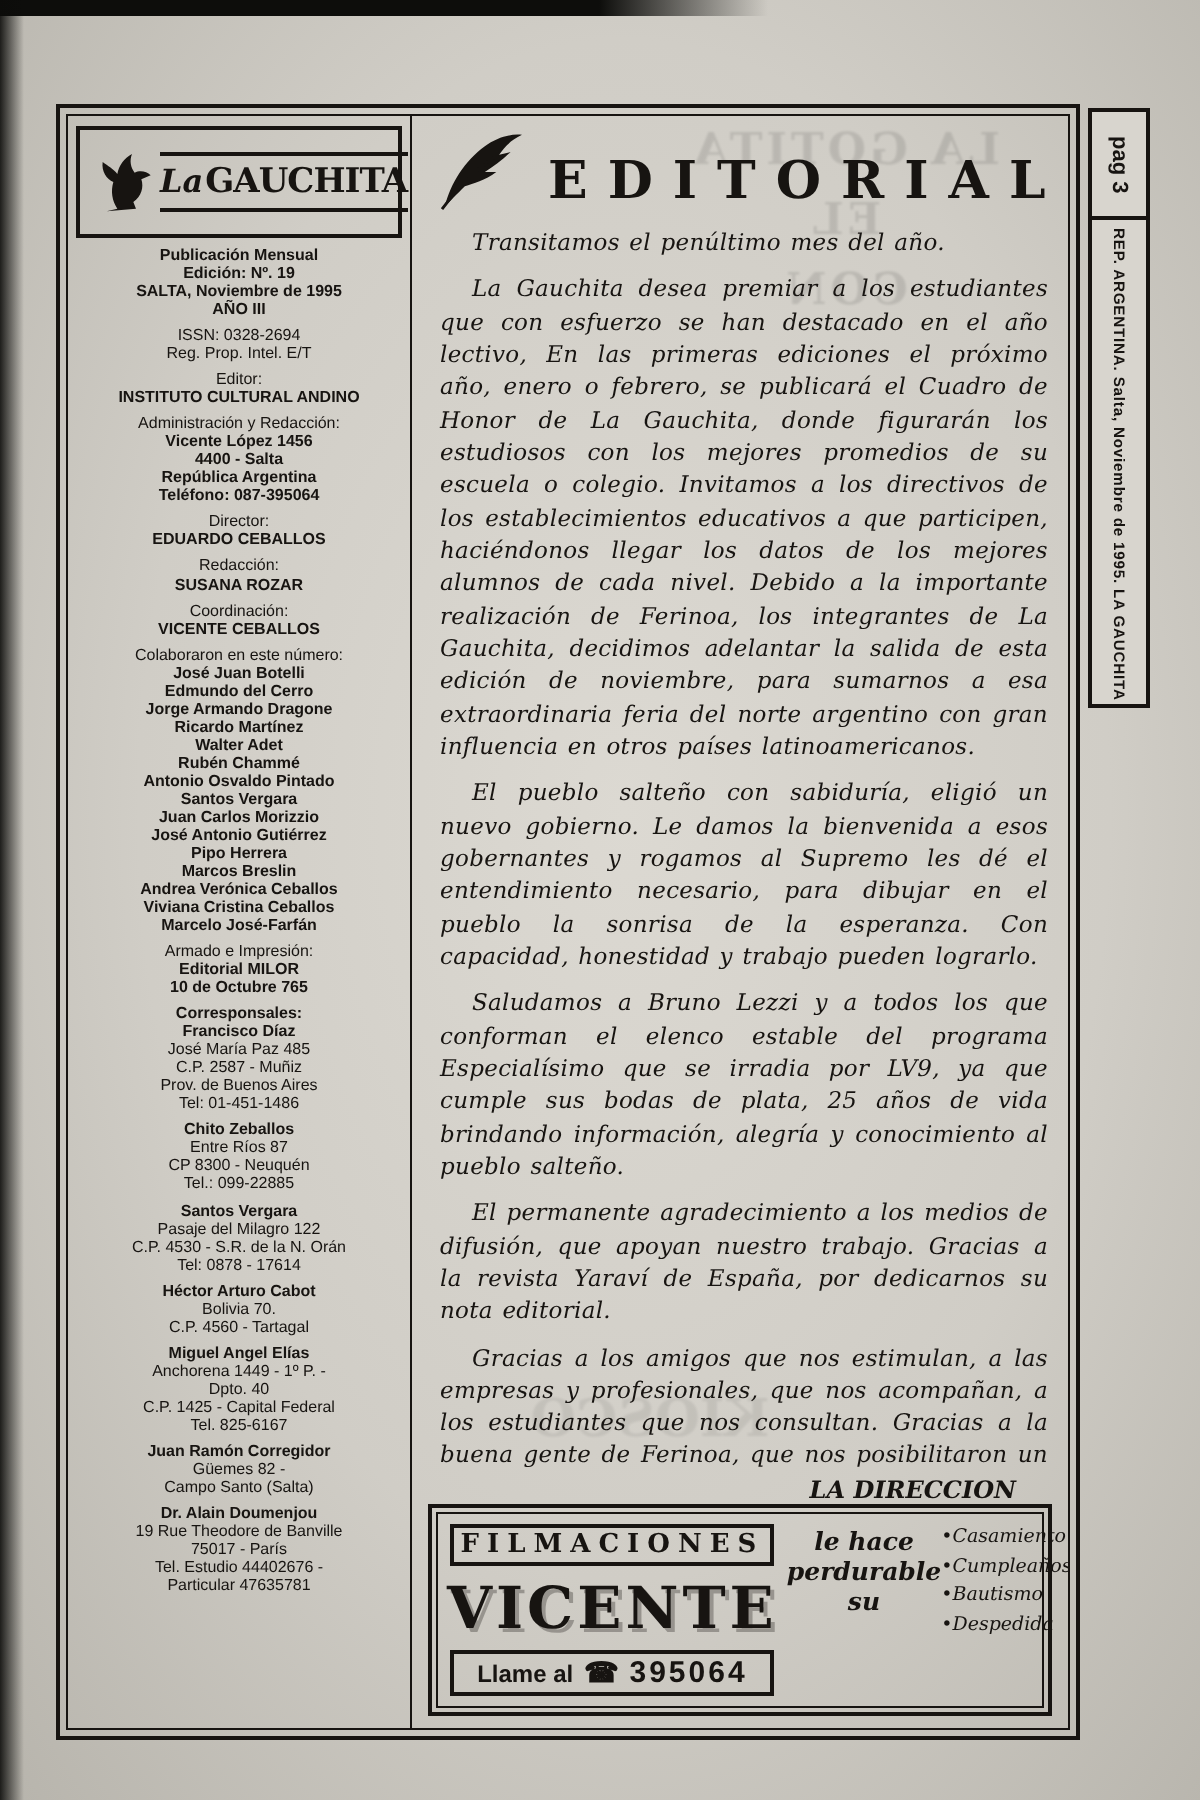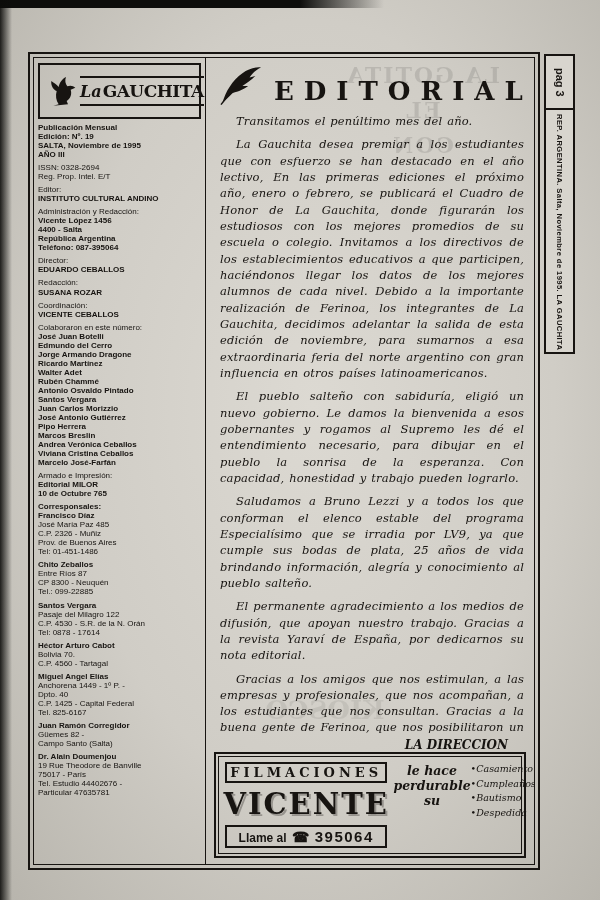--- a/index.html
+++ b/index.html
@@ -21,21 +21,21 @@
   .frame-inner{border:1px solid #171411;width:100%;height:100%;display:flex;overflow:hidden}
 
   
   .sidebar{width:172px;border-right:1px solid #171411;padding:5px 4px;overflow:hidden}
   .masthead{border:2px solid #171411;height:56px;display:flex;align-items:center;gap:4px;padding:3px 4px;margin-bottom:2px}
   .eagle svg{display:block}
   .mast-text{flex:1;border-top:2px solid #171411;border-bottom:2px solid #171411;
     text-align:center;padding:3px 0;font-family:"DejaVu Serif",serif;white-space:nowrap}
   .mast-prefix{font-style:italic;font-size:16px;font-weight:bold;margin-right:1px}
   .mast-title{font-weight:bold;font-size:17px;letter-spacing:-.5px}
-  .blocks{text-align:left}
+  .blocks{text-align:center}
   .block{margin-top:4px;font-size:8px;line-height:1.13}
   .line{white-space:nowrap;overflow:hidden}
   .line.b{font-weight:bold}
 
   
   .main{flex:1;display:flex;flex-direction:column;padding:5px 8px 6px 8px;min-width:0}
   .ed-header{display:flex;align-items:flex-end;gap:10px;padding:3px 0 2px 4px}
   .quill svg{display:block}
   .ed-title{font-family:"DejaVu Serif",serif;font-weight:bold;font-size:26px;letter-spacing:10px;white-space:nowrap}
   .ed-body{padding:5px 2px 0 6px;overflow:hidden}
@@ -156,21 +156,21 @@
           </div>
           <div class="block">
             <div class="line">Armado e Impresión:</div>
             <div class="line b">Editorial MILOR</div>
             <div class="line b">10 de Octubre 765</div>
           </div>
           <div class="block">
             <div class="line b">Corresponsales:</div>
             <div class="line b">Francisco Díaz</div>
             <div class="line">José María Paz 485</div>
-            <div class="line">C.P. 2326 - Muñiz</div>
+            <div class="line">C.P. 2587 - Muñiz</div>
             <div class="line">Prov. de Buenos Aires</div>
             <div class="line">Tel: 01-451-1486</div>
           </div>
           <div class="block">
             <div class="line b">Chito Zeballos</div>
             <div class="line">Entre Ríos 87</div>
             <div class="line">CP 8300 - Neuquén</div>
             <div class="line">Tel.: 099-22885</div>
           </div>
           <div class="block">

